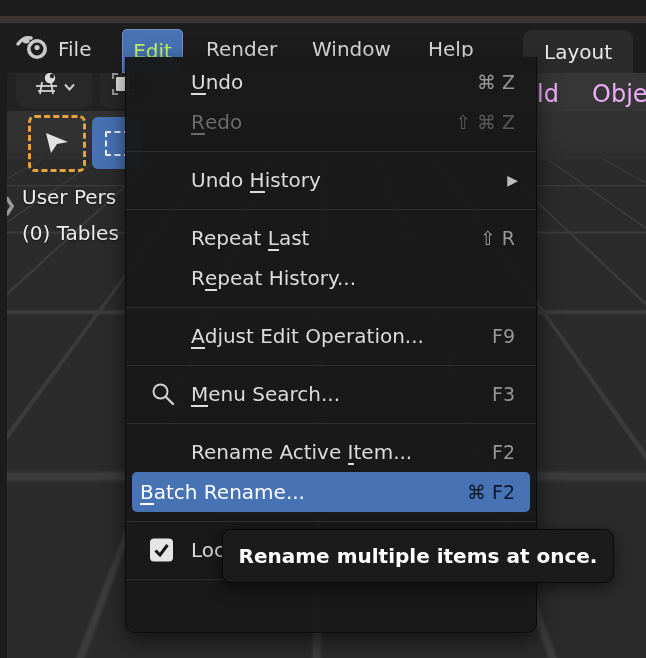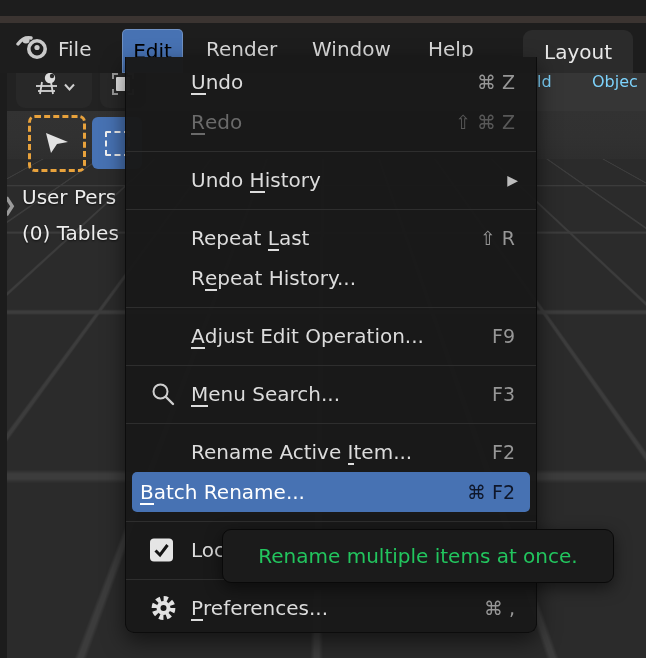--- a/index.html
+++ b/index.html
@@ -15,21 +15,21 @@
            background-color:#2b2b2b;
            background-image:
              repeating-linear-gradient(0deg,#3c3c3c 0,#3c3c3c 2px,transparent 2px,transparent 56px),
              repeating-linear-gradient(90deg,#3c3c3c 0,#3c3c3c 2px,transparent 2px,transparent 56px);
            transform-origin:50% 0; transform:perspective(280px) rotateX(61deg); }
   .edge-gutter { position:absolute; left:0; top:0; width:7px; height:601px; background:#1c1c1c; }
 
   
   #vp-header { position:absolute; left:0; top:0; width:646px; height:54px; background:#363636; }
   #vp-header .left-shade { position:absolute; left:0; top:0; width:125px; height:54px; background:#222; }
-  .hdr-frag { position:absolute; top:15px; color:#7dd3fc; font-size:16px; }
+  .hdr-frag { position:absolute; top:23px; color:#f0abfc; font-size:24px; }
   .hdr-btn { position:absolute; top:6px; height:45px; background:#282828; border-radius:9px;
              display:flex; align-items:center; justify-content:center; gap:4px; }
 
   
   #tweak-tool { position:absolute; left:28px; top:58px; width:58px; height:57px;
                 border:3px dashed #e8a23c; border-radius:7px;
                 display:flex; align-items:center; justify-content:center; }
   #box-select-tool { position:absolute; left:92px; top:60px; width:50px; height:52px;
                      background:#4772b3; border-radius:6px;
                      display:flex; align-items:center; justify-content:center; }
@@ -37,21 +37,21 @@
 
   .vp-label { position:absolute; color:#ededed; font-size:20px;
               text-shadow:0 1px 2px rgba(0,0,0,.65); }
   #sidebar-chevron { position:absolute; left:1px; top:136px; color:#9a9a9a; font-size:19px; cursor:pointer; }
 
   
   #topbar { position:absolute; left:0; top:16px; width:646px; height:57px; background:#1d1d1d; z-index:10;text-decoration:underline; }
   #top-strip { position:absolute; left:0; top:0; width:646px; height:7px; background:#3b3431; }
   .tb-item { position:absolute; top:21px; color:#dadada; font-size:20px; cursor:pointer; }
   #edit-btn { position:absolute; left:122px; top:13px; width:61px; height:44px;
-              background:#4772b3; border-radius:5px 5px 0 0; color:#000000; font-size:20px;
+              background:#4772b3; border-radius:5px 5px 0 0; color:#bef264; font-size:20px;
               display:flex; align-items:center; justify-content:center;
               box-shadow:inset 0 0 0 1px rgba(255,255,255,.22); cursor:pointer; }
   #layout-tab { position:absolute; left:523px; top:14px; width:110px; height:43px;
                 background:#2b2b2b; border-radius:9px 9px 0 0; color:#e8e8e8; font-size:20px;
                 display:flex; align-items:center; justify-content:center; cursor:pointer; }
   #blender-logo { position:absolute; left:16px; top:16px; }
 
   
   #edit-menu { position:absolute; left:125px; top:57px; width:412px; height:576px;
                background:rgba(25,25,25,.985); border:1px solid #0c0c0c; border-top:none;
@@ -70,21 +70,21 @@
   .mi .submenu-arrow { position:absolute; right:12px; color:#bdbdbd; font-size:14px; }
   .sep { height:18px; display:flex; align-items:center; }
   .sep::after { content:""; display:block; width:100%; height:1px; background:#2e2e2e; }
   .checkbox { width:23px; height:23px; background:#e5e5e5; border-radius:4px;
               display:flex; align-items:center; justify-content:center; cursor:pointer; }
 
   
   #tooltip { position:absolute; left:222px; top:529px; width:392px; height:54px;
              background:#1b1b1b; border:1px solid #090909; border-radius:9px; z-index:30;
              display:flex; align-items:center; justify-content:center;
-             color:#22c55e; font-size:20px; box-shadow:0 5px 16px rgba(0,0,0,.5); }
+             color:#ffffff; font-size:20px; box-shadow:0 5px 16px rgba(0,0,0,.5);font-weight:bold; }
 </style>
 </head>
 <body>
 
 <div id="stage">
 
   <div id="viewport">
     <div class="floor"></div>
     <div id="vp-header">
       <div class="left-shade"></div>
@@ -227,30 +227,19 @@
       <span class="row-icon checkbox">
         <svg width="17" height="17" viewBox="0 0 17 17">
           <path d="M2.5 9 L7 13.5 L14.5 3.5" stroke="#151515" stroke-width="3" fill="none"></path>
         </svg>
       </span>
       <span class="lbl">Loc</span>
     </div>
 
     <div class="sep"></div>
 
-    <div class="mi">
-      <span class="row-icon">
-        <svg width="27" height="27" viewBox="0 0 27 27">
-          <circle cx="13.5" cy="13.5" r="9.2" stroke="#e2e2e2" stroke-width="5.4" fill="none" stroke-dasharray="4.1 3.1"></circle>
-          <circle cx="13.5" cy="13.5" r="7" fill="#e2e2e2"></circle>
-          <circle cx="13.5" cy="13.5" r="3" fill="#191919"></circle>
-        </svg>
-      </span>
-      <span class="lbl"><span class="accel">P</span><span>references...</span></span>
-      <span class="sc">⌘ ,</span>
-    </div>
   </div>
 
   <div id="tooltip">
     <span>Rename multiple items at once.</span>
   </div>
 
 </div>
 
 </body></html>

